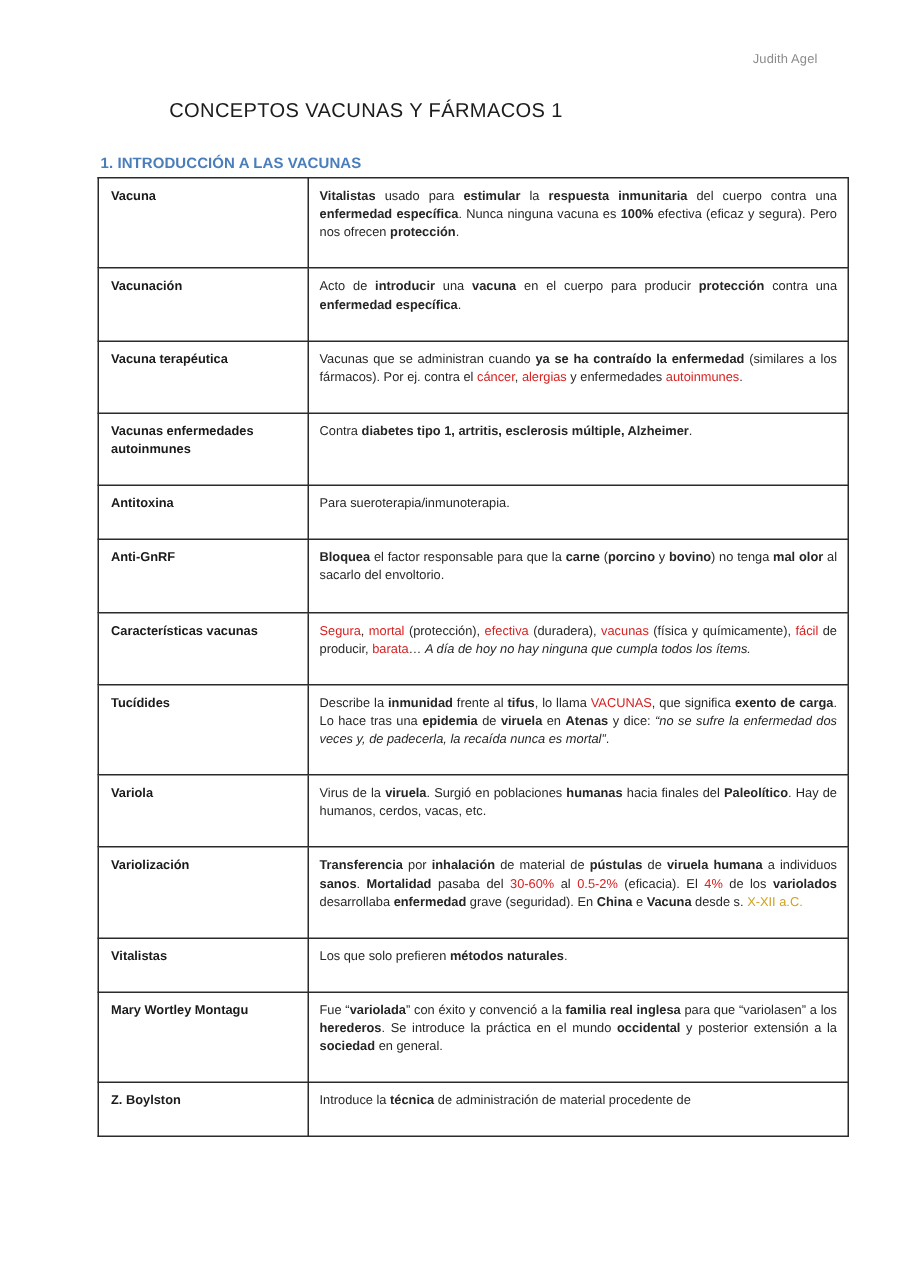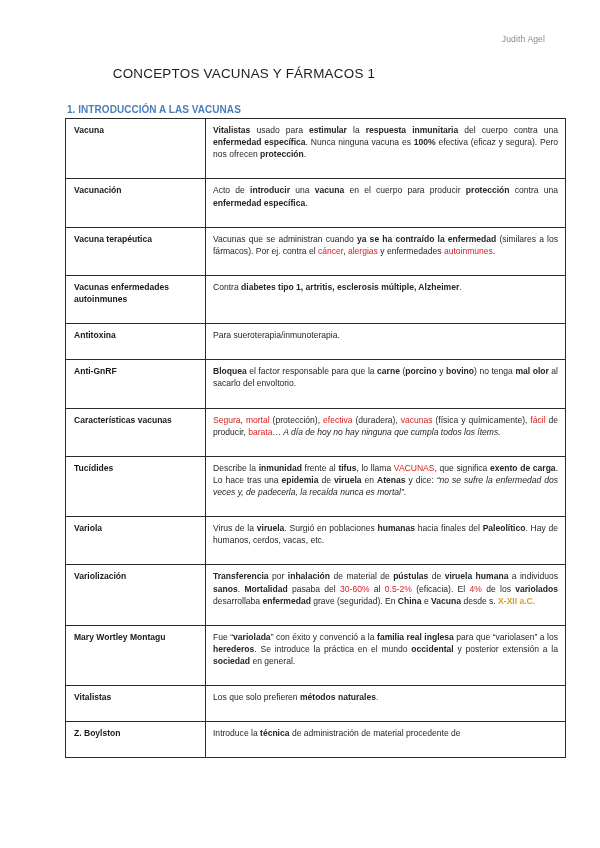--- a/index.html
+++ b/index.html
@@ -89,21 +89,21 @@
     text-align: justify;
     color: #262626;
   }
   .term-cell.gold-term {
     color: #d0a021;
   }
 
   
   b, strong { font-weight: bold; color: inherit; }
   .red-b { color: #d82020; font-weight: normal; }
-  .gold-b { color: #d0a021; font-weight: bold; }
+  .gold-b { color: #d0a021; font-weight: normal; }
   .it { font-style: italic; }
 </style>
 </head>
 <body>
 
 <div class="page">
 
   <div class="doc-header">Judith Agel</div>
 
   <div class="doc-title">CONCEPTOS VACUNAS Y FÁRMACOS 1</div>
@@ -191,36 +191,36 @@
         <td class="def-cell">
           <b>Transferencia</b> por <b>inhalación</b> de material de <b>pústulas</b> de <b>viruela
           humana</b> a individuos <b>sanos</b>. <b>Mortalidad</b> pasaba del <span class="red-b">30-60%</span> al
           <span class="red-b">0.5-2%</span> (eficacia). El <span class="red-b">4%</span> de los <b>variolados</b> desarrollaba
           <b>enfermedad</b> grave (seguridad). En <b>China</b> e <b>Vacuna</b> desde s. <span class="gold-b">X-XII
           a.C.</span>
         </td>
       </tr>
 
       <tr>
+        <td class="term-cell">Vitalistas</td>
+        <td class="def-cell">
+          Los que solo prefieren <b>métodos naturales</b>.
+        </td>
+      </tr>
+
+      <tr>
         <td class="term-cell gold-term">Mary Wortley Montagu</td>
         <td class="def-cell">
           Fue “<b>variolada</b>” con éxito y convenció a la <b>familia real inglesa</b> para
           que “variolasen” a los <b>herederos</b>. Se introduce la práctica en el
           mundo <b>occidental</b> y posterior extensión a la <b>sociedad</b> en general.
         </td>
       </tr>
 
       <tr>
-        <td class="term-cell">Vitalistas</td>
-        <td class="def-cell">
-          Los que solo prefieren <b>métodos naturales</b>.
-        </td>
-      </tr>
-
-      <tr>
         <td class="term-cell gold-term">Z. Boylston</td>
         <td class="def-cell">
           Introduce la <b>técnica</b> de administración de material procedente de
         </td>
       </tr>
 
     </tbody>
   </table>
 
 </div>

